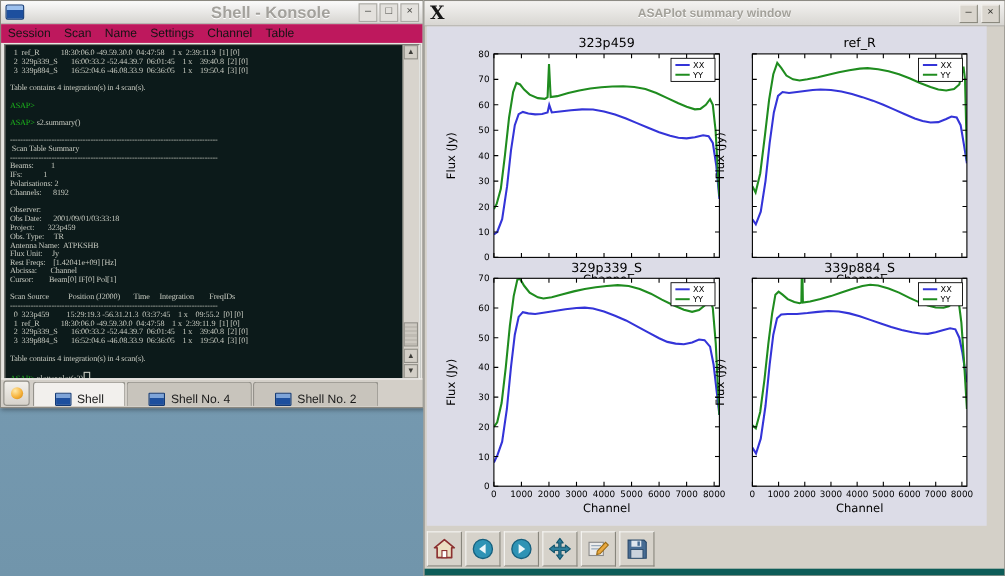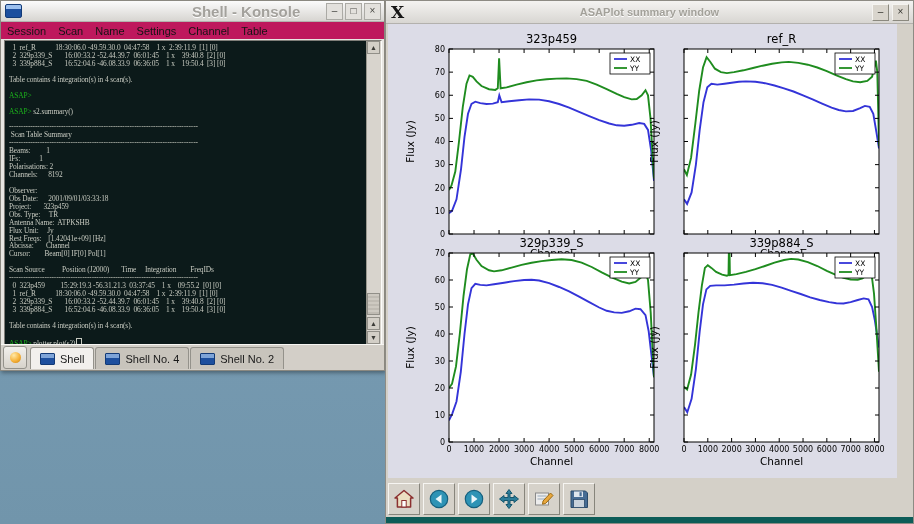--- a/index.html
+++ b/index.html
@@ -45,21 +45,21 @@
             background:repeating-linear-gradient(#cdc9c1 0 2px,#bfbbb3 2px 4px);
             border:1px solid #918f88;box-sizing:border-box;}
   .sb-b1{bottom:14px;}
   .sb-b2{bottom:0;}
   .k-tabbar{position:absolute;left:0;bottom:0;right:0;height:25px;background:#d3cfc8;
             border-top:1px solid #f7f6f3;display:flex;align-items:flex-end;}
   .k-newtab{width:22px;height:21px;margin:0 3px 1px 2px;border:1px solid #94928b;border-radius:3px;
             background:linear-gradient(#f2f0ec,#d7d3cb);display:flex;align-items:center;justify-content:center;}
   .orb{width:11px;height:11px;border-radius:50%;
        background:radial-gradient(circle at 35% 30%,#ffe9a8,#f6b23a 55%,#c87f10);}
-  .k-tab{height:21px;margin-bottom:1px;margin-right:1px;padding:0 9px;display:flex;align-items:center;gap:5px;
+  .k-tab{height:21px;margin-bottom:1px;margin-right:1px;padding:0 19px;display:flex;align-items:flex-end;gap:5px;
          border:1px solid #94928b;border-bottom:none;border-radius:3px 3px 0 0;
          background:#c8c4bc;font-size:11px;color:#1a1a1a;}
   .k-tab.active{background:#f2f0ed;}
   .tabicon{width:13px;height:10px;border-radius:1px;background:linear-gradient(#7ea4d8 0 40%,#1d4f9e 40% 100%);
            border:1px solid #123a77;}
   
   .aplot{position:absolute;left:385px;top:0;width:529px;height:524px;
          background:#d4d0c8;border:1px solid #8d8b84;box-sizing:border-box;}
   .a-titlebar{position:absolute;left:0;top:0;right:0;height:22px;
               background:linear-gradient(#f4f3f1,#d8d6d2);border-bottom:1px solid #b3b1ad;

